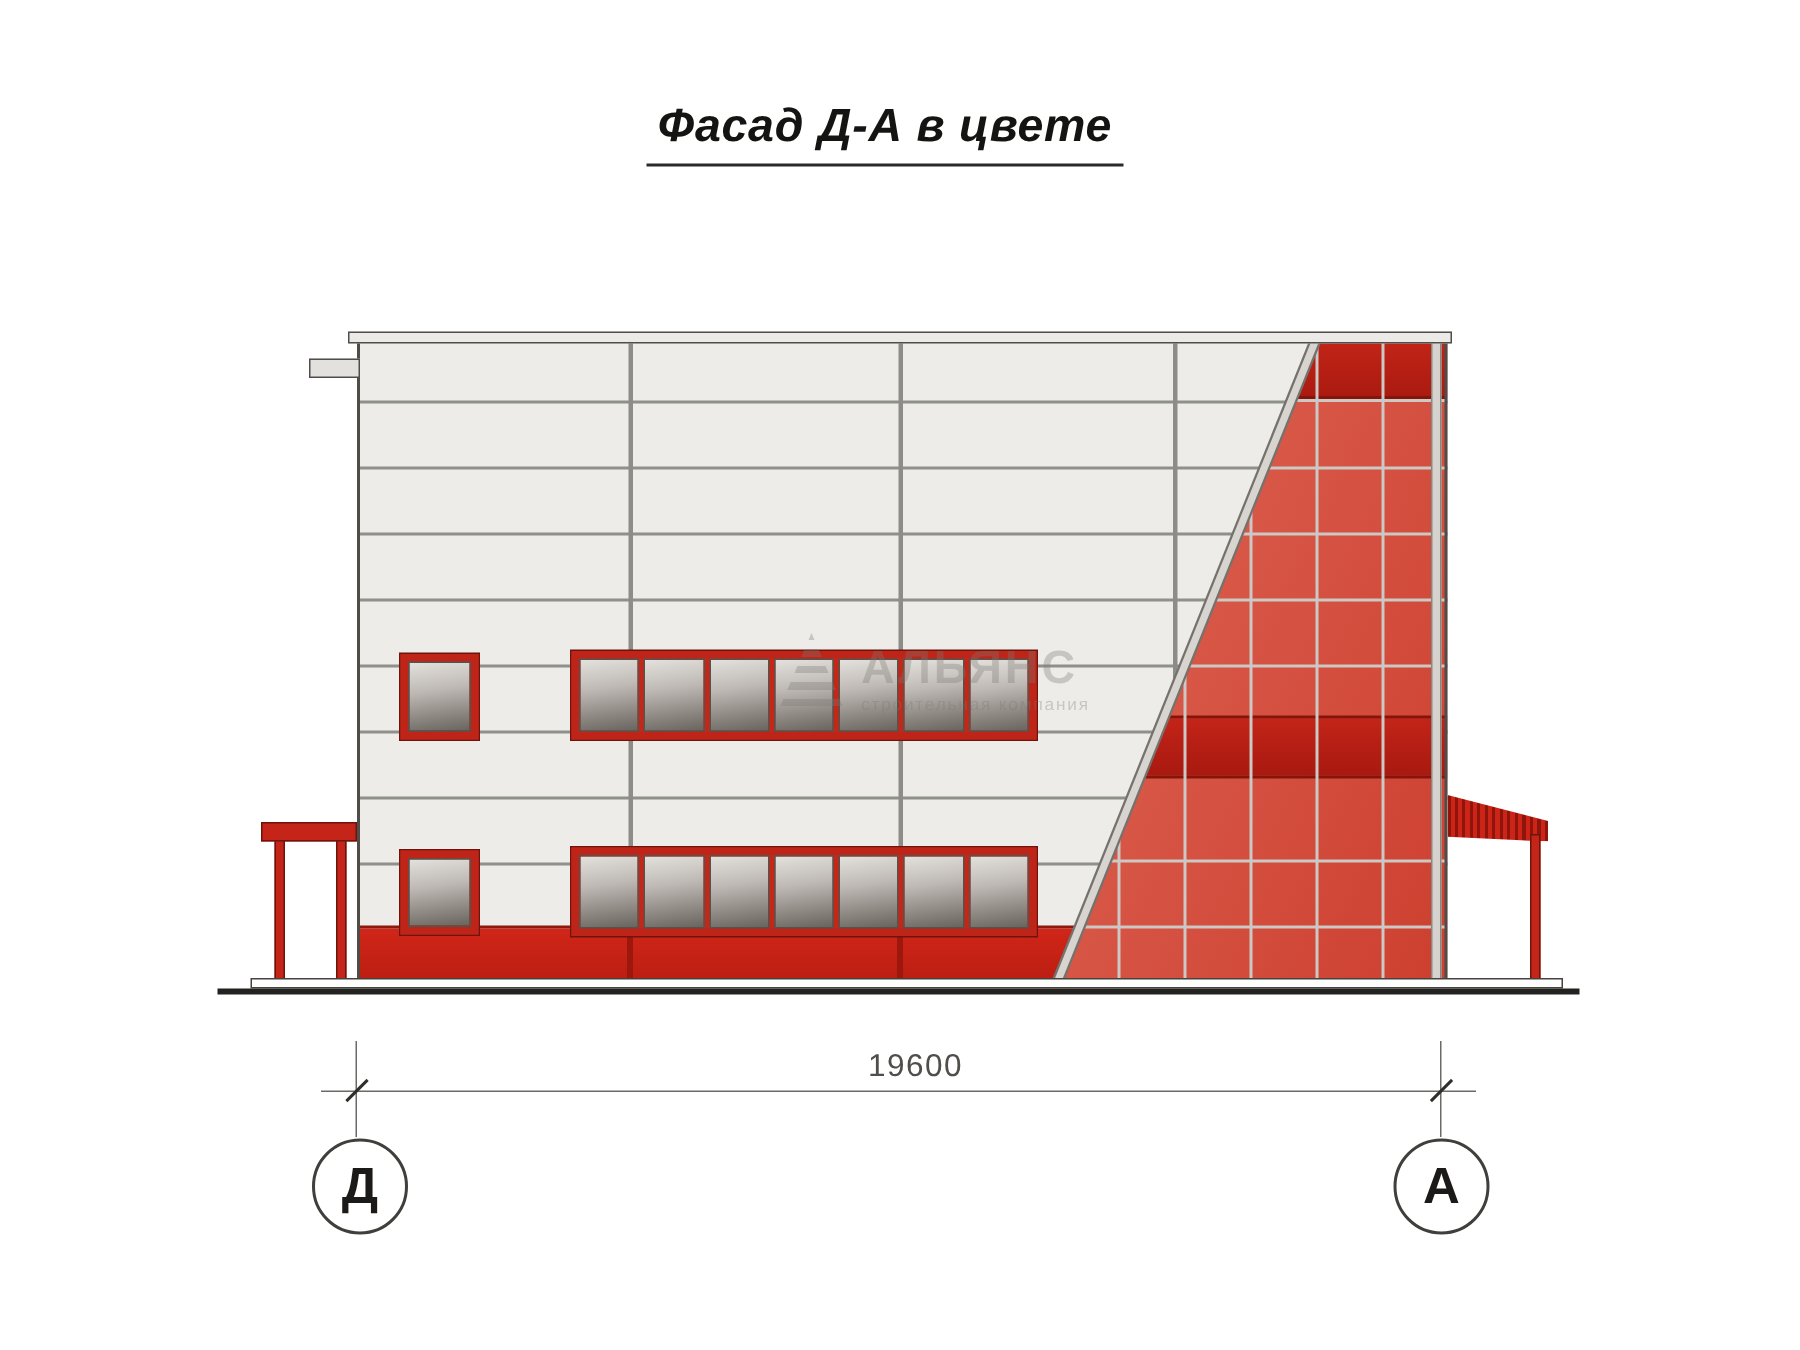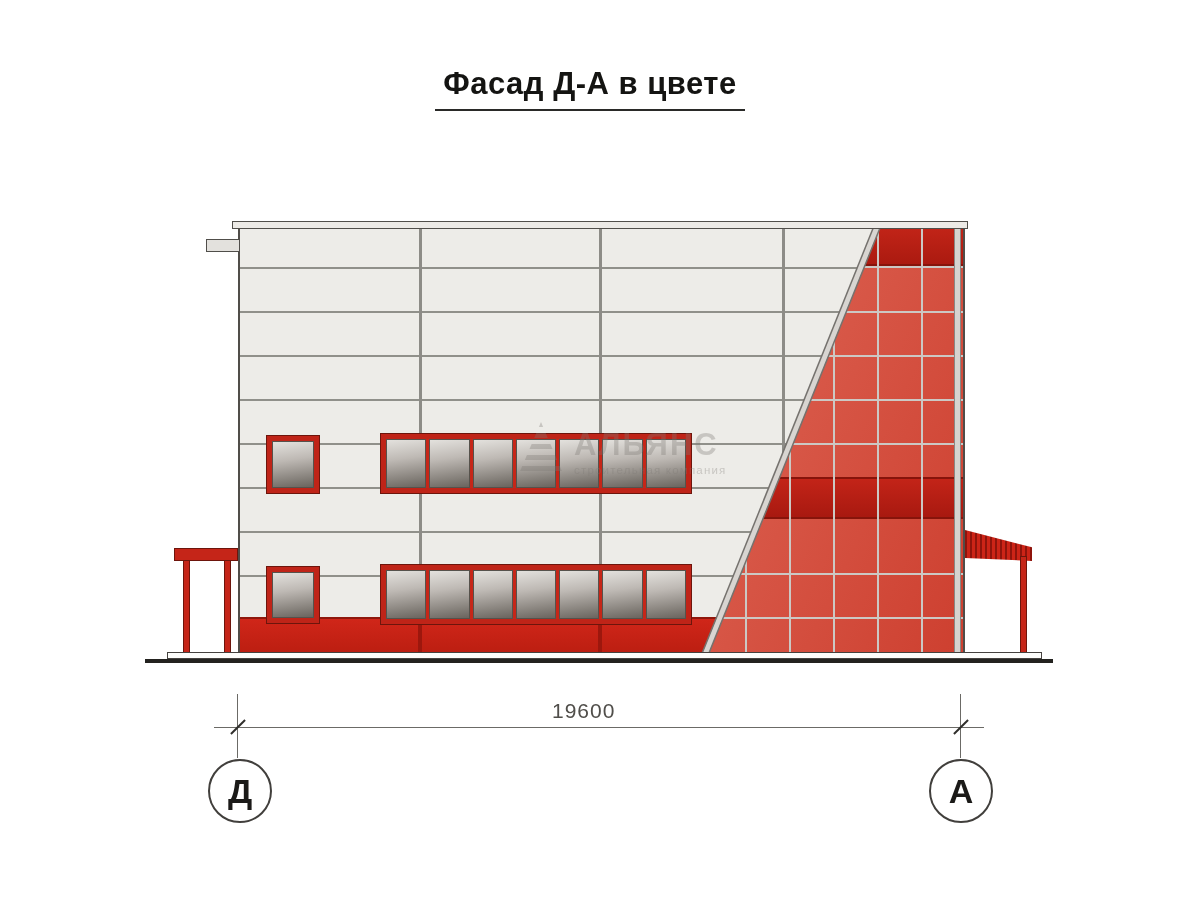--- a/index.html
+++ b/index.html
@@ -1,21 +1,21 @@
 <!DOCTYPE html>
 <html><head>
 <meta charset="utf-8">
 <style>
   html,body{margin:0;padding:0;background:#ffffff;}
   .page{position:relative;width:1200px;height:900px;background:#ffffff;overflow:hidden;
         font-family:"Liberation Sans", sans-serif;}
 
   
   .title-wrap{position:absolute;top:66px;left:0;width:100%;text-align:center;transform:translateX(-10px);}
-  .title{display:inline-block;font-size:31px;font-weight:bold;color:#141412;
+  .title{display:inline-block;font-size:31px;font-style:italic;font-weight:bold;color:#141412;
          letter-spacing:.5px;border-bottom:2px solid #2a2a28;padding:0 8px 7px;}
 
   
   #building{position:absolute;left:238px;top:222px;width:727px;height:435px;}
   .wall{position:absolute;inset:0;background:#edece8;}
   .hline{position:absolute;left:0;right:0;height:2px;background:#90908a;}
   .mullion{position:absolute;top:0;bottom:40px;width:3px;background:#8d8c87;}
   .base-band{position:absolute;left:0;top:395px;width:482px;height:40px;
              background:linear-gradient(180deg,#d02619,#b91d10);border-top:2px solid #8f170c;box-sizing:border-box;}
   .band-joint{position:absolute;top:395px;height:40px;width:4px;background:#9d170d;}
@@ -64,21 +64,21 @@
   .watermark{position:absolute;left:518px;top:422px;display:flex;align-items:flex-end;gap:10px;opacity:.33;}
   .wm-tri{width:46px;height:54px;clip-path:polygon(50% 0,100% 100%,0 100%);
           background:repeating-linear-gradient(180deg,#7d7974 0 5px,rgba(0,0,0,0) 5px 11px);}
   .wm-name{font-size:31px;font-weight:bold;letter-spacing:2px;color:#7d7974;line-height:1;}
   .wm-tag{font-size:11.5px;letter-spacing:1.2px;color:#7d7974;margin-top:4px;}
 
   
   .ext-line{position:absolute;width:1px;height:64px;top:694px;background:#6b6a66;}
   .dim-line{position:absolute;left:214px;top:727px;width:770px;height:1px;background:#6b6a66;}
   .tick{position:absolute;width:20px;height:2px;background:#2f2e2b;transform:rotate(-45deg);top:726px;}
-  .dim-label{position:absolute;left:552px;top:699px;width:90px;text-align:left;
+  .dim-label{position:absolute;left:552px;top:699px;width:90px;text-align:right;
              font-size:21px;color:#504e4a;letter-spacing:1px;}
   .axis-circle{position:absolute;top:759px;width:64px;height:64px;border-radius:50%;
                border:2px solid #413f3c;background:#ffffff;box-sizing:border-box;
                display:flex;align-items:center;justify-content:center;
                font-size:34px;font-weight:600;color:#1b1a18;}
 </style>
 </head>
 <body>
 
 <div class="page">

